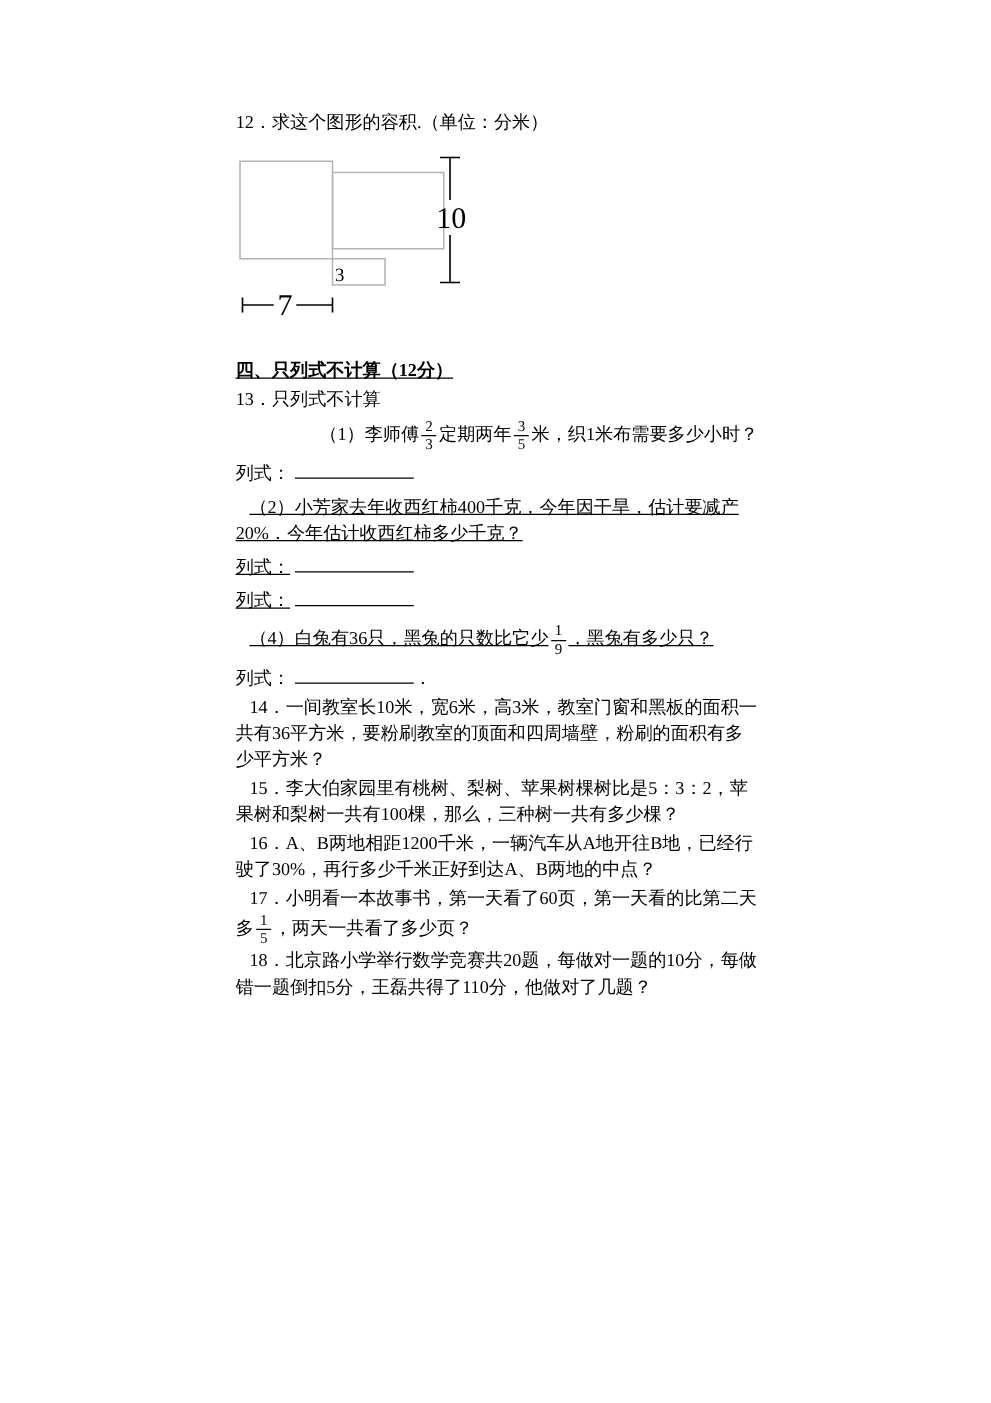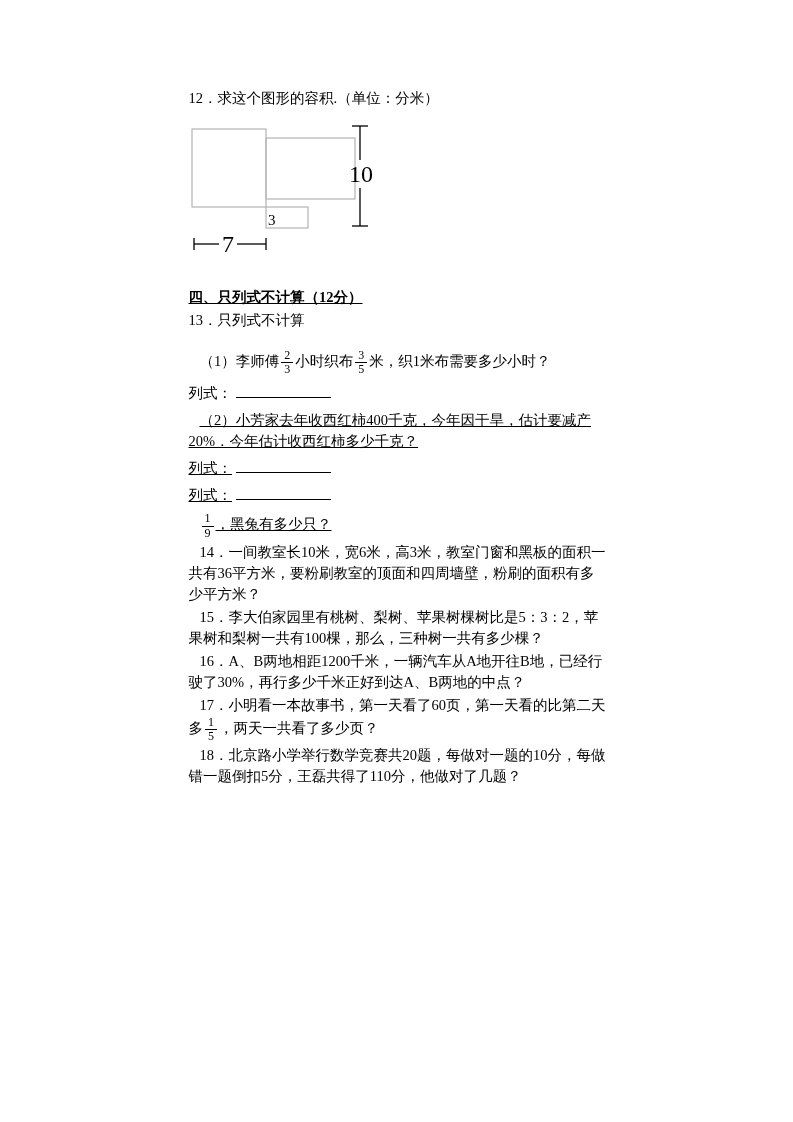--- a/index.html
+++ b/index.html
@@ -15,21 +15,21 @@
     overflow: hidden;
   }
   .content {
     padding: 88px 118px 0 120px;
     font-size: 14.5px;
     line-height: 21px;
   }
   p { margin: 0; }
   .sec-title { font-weight: bold; text-decoration: underline; }
   .mt2  { margin-top: 2px; }
-  .mt4  { margin-top: 18px; }
+  .mt4  { margin-top: 4px; text-align: right; }
   .mt6  { margin-top: 6px; text-decoration: underline; }
   .mt7  { margin-top: 7px; }
   .mt20 { margin-top: 20px; }
   .mt22 { margin-top: 22px; }
   .ind { text-indent: 11px; }
   .figure { margin-top: 8px; height: 148px; }
   .frac {
     display: inline-flex;
     flex-direction: column;
     align-items: center;
@@ -89,21 +89,21 @@
     </p>
 
     <p class="mt2">
       <span>13．只列式不计算</span>
     </p>
 
     <p class="mt4 ind">
       <span>（1）李师傅</span><span class="frac">
           <span class="num">2</span>
           <span class="den">3</span>
-        </span><span>小时织布</span><span class="frac">
+        </span><span>定期两年</span><span class="frac">
           <span class="num">3</span>
           <span class="den">5</span>
         </span><span>米，织1米布需要多少小时？</span>
     </p>
 
     <p class="mt7">
       <span>列式：</span><span class="blank"></span>
     </p>
 
     <p class="mt6 ind">
@@ -113,26 +113,29 @@
     <p class="mt6">
       <span>列式：</span><span class="blank"></span>
     </p>
 
 
     <p class="mt6">
       <span>列式：</span><span class="blank"></span>
     </p>
 
     <p class="mt6 ind">
-      <span class="frac">
+      <span>（4）白兔有36只，黑兔的只数比它少</span><span class="frac">
           <span class="num">1</span>
           <span class="den">9</span>
         </span><span>，黑兔有多少只？</span>
     </p>
 
+    <p class="mt7">
+      <span>列式：</span><span class="blank"></span><span>．</span>
+    </p>
 
 
     <p class="mt2 ind">
       <span>14．一间教室长10米，宽6米，高3米，教室门窗和黑板的面积一共有36平方米，要粉刷教室的顶面和四周墙壁，粉刷的面积有多少平方米？</span>
     </p>
 
     <p class="mt2 ind">
       <span>15．李大伯家园里有桃树、梨树、苹果树棵树比是5：3：2，苹果树和梨树一共有100棵，那么，三种树一共有多少棵？</span>
     </p>
 

